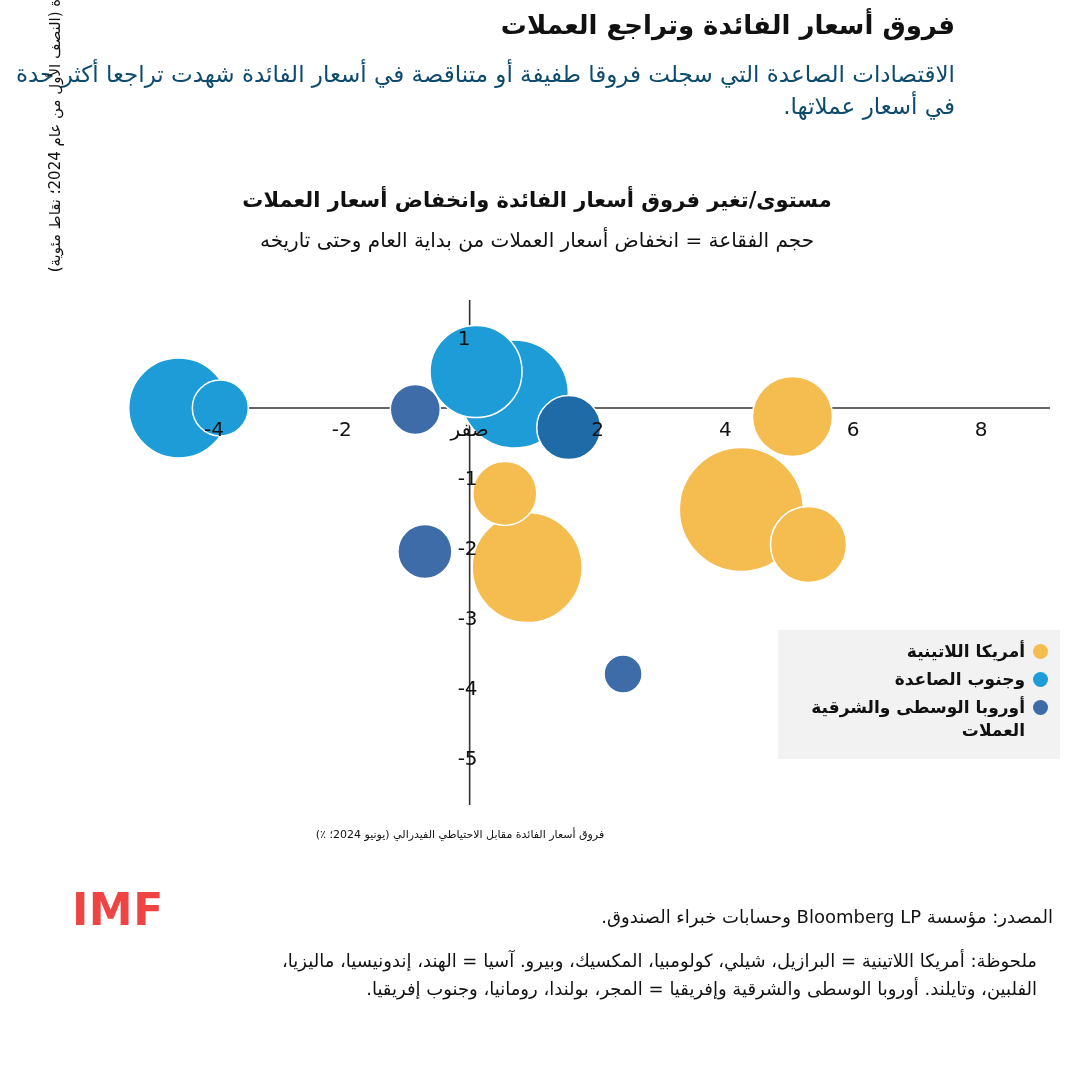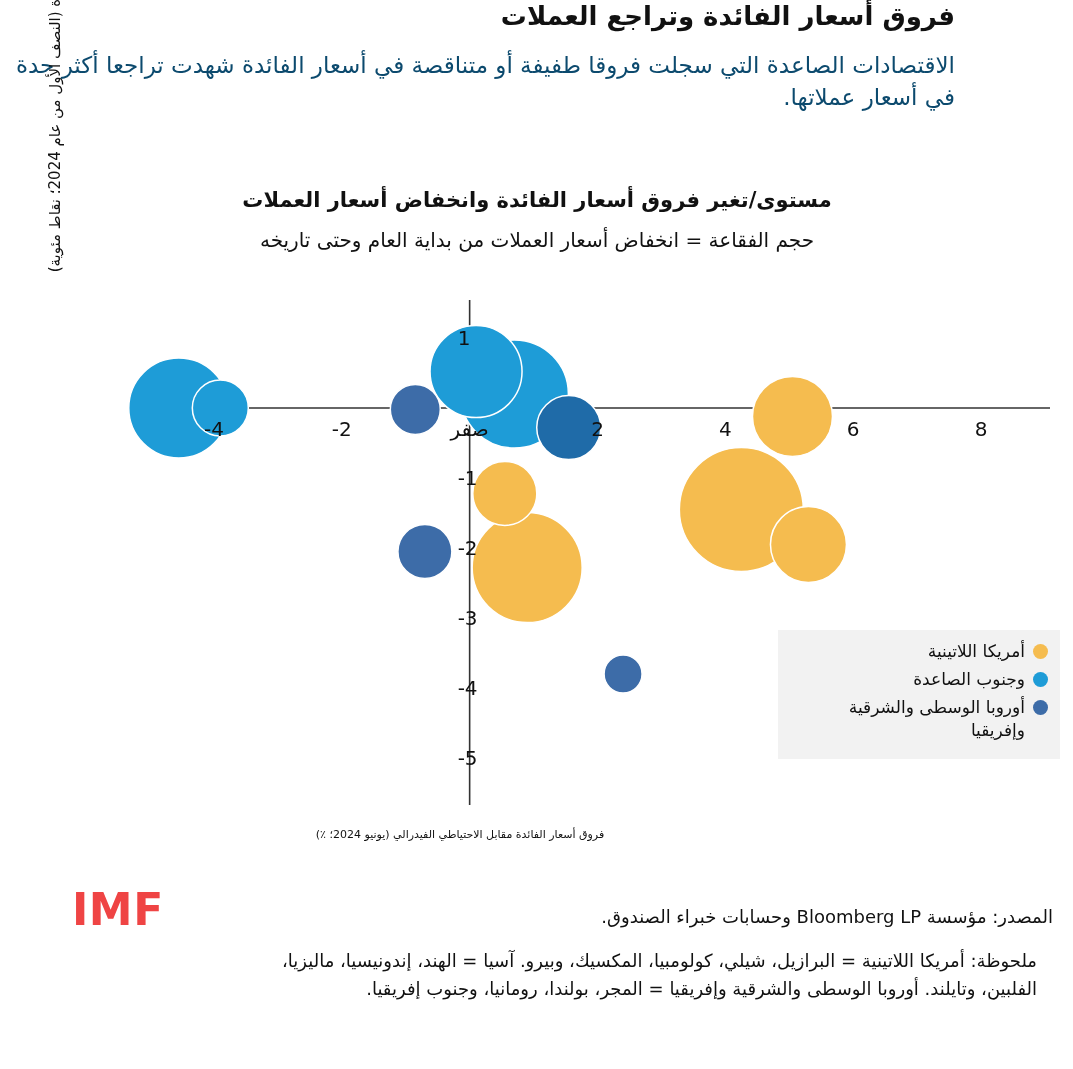--- a/index.html
+++ b/index.html
@@ -16,21 +16,21 @@
     font-family: "DejaVu Sans", "Liberation Sans", sans-serif;
     color: #111111;
   }
 
   
   #header-block {
     position: absolute;
     top: 0px;
     left: 0px;
     width: 981px;
-    padding-top: 0;
+    padding-top: 9px;
     box-sizing: border-box;
     direction: rtl;
     text-align: right;
   }
   #main-title {
     font-size: 26px;
     font-weight: bold;
     line-height: 1.25;
     padding-left: 6px;
     padding-right: 26px;
@@ -140,20 +140,21 @@
     flex: 0 0 auto;
     margin-top: 4px;
     margin-left: 8px;
   }
   .legend-text {
     font-size: 17px;
     line-height: 1.35;
     text-align: right;
     color: #111111;
     flex: 1 1 auto;
+    font-weight: bold;
   }
 
   
   #imf-logo {
     position: absolute;
     top: 884px;
     left: 72px;
     font-size: 44px;
     font-weight: bold;
     letter-spacing: 0.5px;
@@ -237,21 +238,21 @@
   <div class="legend-row">
     <span class="legend-swatch" style="background:#F5BC4F"></span>
     <span class="legend-text">أمريكا اللاتينية</span>
   </div>
   <div class="legend-row">
     <span class="legend-swatch" style="background:#1E9CD7"></span>
     <span class="legend-text">وجنوب الصاعدة</span>
   </div>
   <div class="legend-row">
     <span class="legend-swatch" style="background:#3D6CA8"></span>
-    <span class="legend-text">أوروبا الوسطى والشرقية وإفريقيا</span>
+    <span class="legend-text">أوروبا الوسطى والشرقية العملات</span>
   </div>
 </div>
 
 <div id="imf-logo">IMF</div>
 
 <div id="footnotes">
   <p id="source-line">المصدر: مؤسسة Bloomberg LP وحسابات خبراء الصندوق.</p>
   <p id="note-line">ملحوظة: أمريكا اللاتينية = البرازيل، شيلي، كولومبيا، المكسيك، وبيرو. آسيا = الهند، إندونيسيا، ماليزيا، الفلبين، وتايلند. أوروبا الوسطى والشرقية وإفريقيا = المجر، بولندا، رومانيا، وجنوب إفريقيا.</p>
 </div>
 

